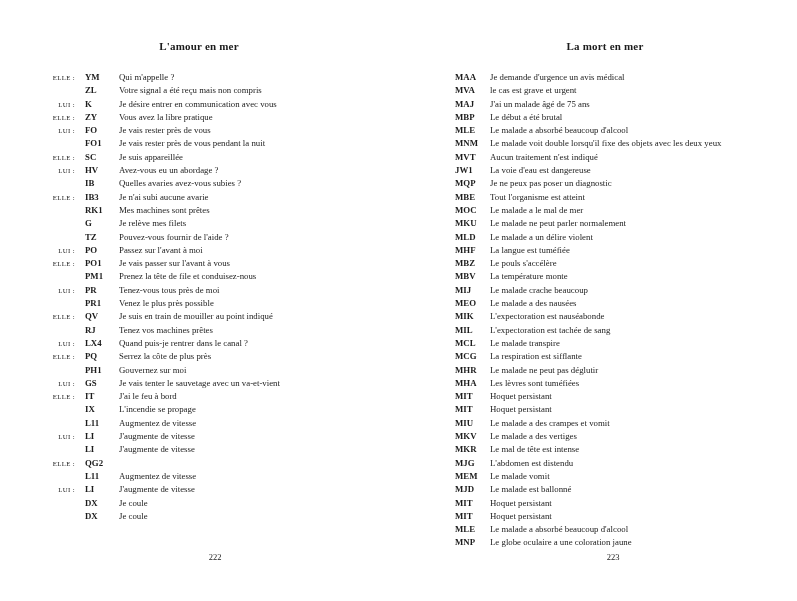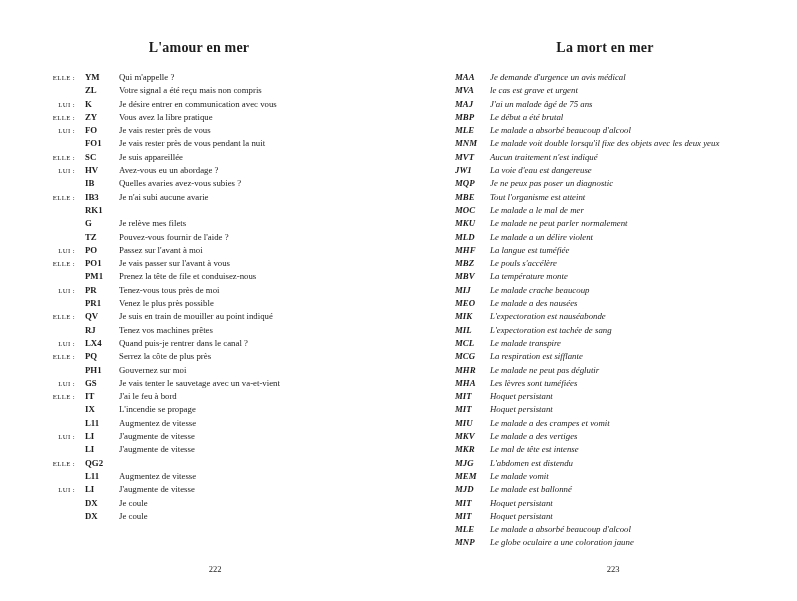--- a/index.html
+++ b/index.html
@@ -6,35 +6,35 @@
   html, body { width: 797px; height: 601px; background: #ffffff; }
   body {
     font-family: "Liberation Serif", "DejaVu Serif", serif;
     color: #1c1c1c;
     overflow: hidden;
   }
   .spread { position: relative; width: 797px; height: 601px; display: flex; }
   .page { position: relative; width: 398px; height: 601px; }
   .page-title {
     position: absolute; top: 40px; left: 0; width: 100%;
-    text-align: center; font-weight: bold; font-size: 14px; letter-spacing: 0.2px;
+    text-align: center; font-weight: bold; font-size: 11px; letter-spacing: 0.2px;
   }
   .page--right .page-title { transform: translateX(8px); }
   .rows { position: absolute; top: 72px; left: 0; right: 11px; }
   .row { display: flex; height: 13.3px; align-items: baseline; font-size: 8.8px; white-space: nowrap; }
   .speaker {
     flex: none; width: 75px; text-align: right;
     font-size: 6.8px; letter-spacing: 0.35px;
   }
   .code { flex: none; width: 34px; margin-left: 10px; font-weight: bold; }
   .desc { flex: 1; }
-  .page--right .rows { padding-left: 57px; font-style: italic; }
+  .page--right .rows { padding-left: 57px; }
   .page--right .code { margin-left: 0; width: 35px; }
   .page-number {
-    position: absolute; top: 564px; left: 0; width: 100%;
+    position: absolute; top: 552px; left: 0; width: 100%;
     text-align: center; font-size: 8.5px; padding-left: 32px;
   }
 </style>
 </head>
 <body>
 
 <div class="spread">
 
   <div class="page page--left">
     <div class="page-title">L'amour en mer</div>
@@ -96,20 +96,21 @@
 
         <div class="row">
           <span class="speaker">ELLE :</span>
           <span class="code">IB3</span>
           <span class="desc">Je n'ai subi aucune avarie</span>
         </div>
 
         <div class="row">
           <span class="speaker"></span>
           <span class="code">RK1</span>
+          <span class="desc">Mes machines sont prêtes</span>
         </div>
 
         <div class="row">
           <span class="speaker"></span>
           <span class="code">G</span>
           <span class="desc">Je relève mes filets</span>
         </div>
 
         <div class="row">
           <span class="speaker"></span>

